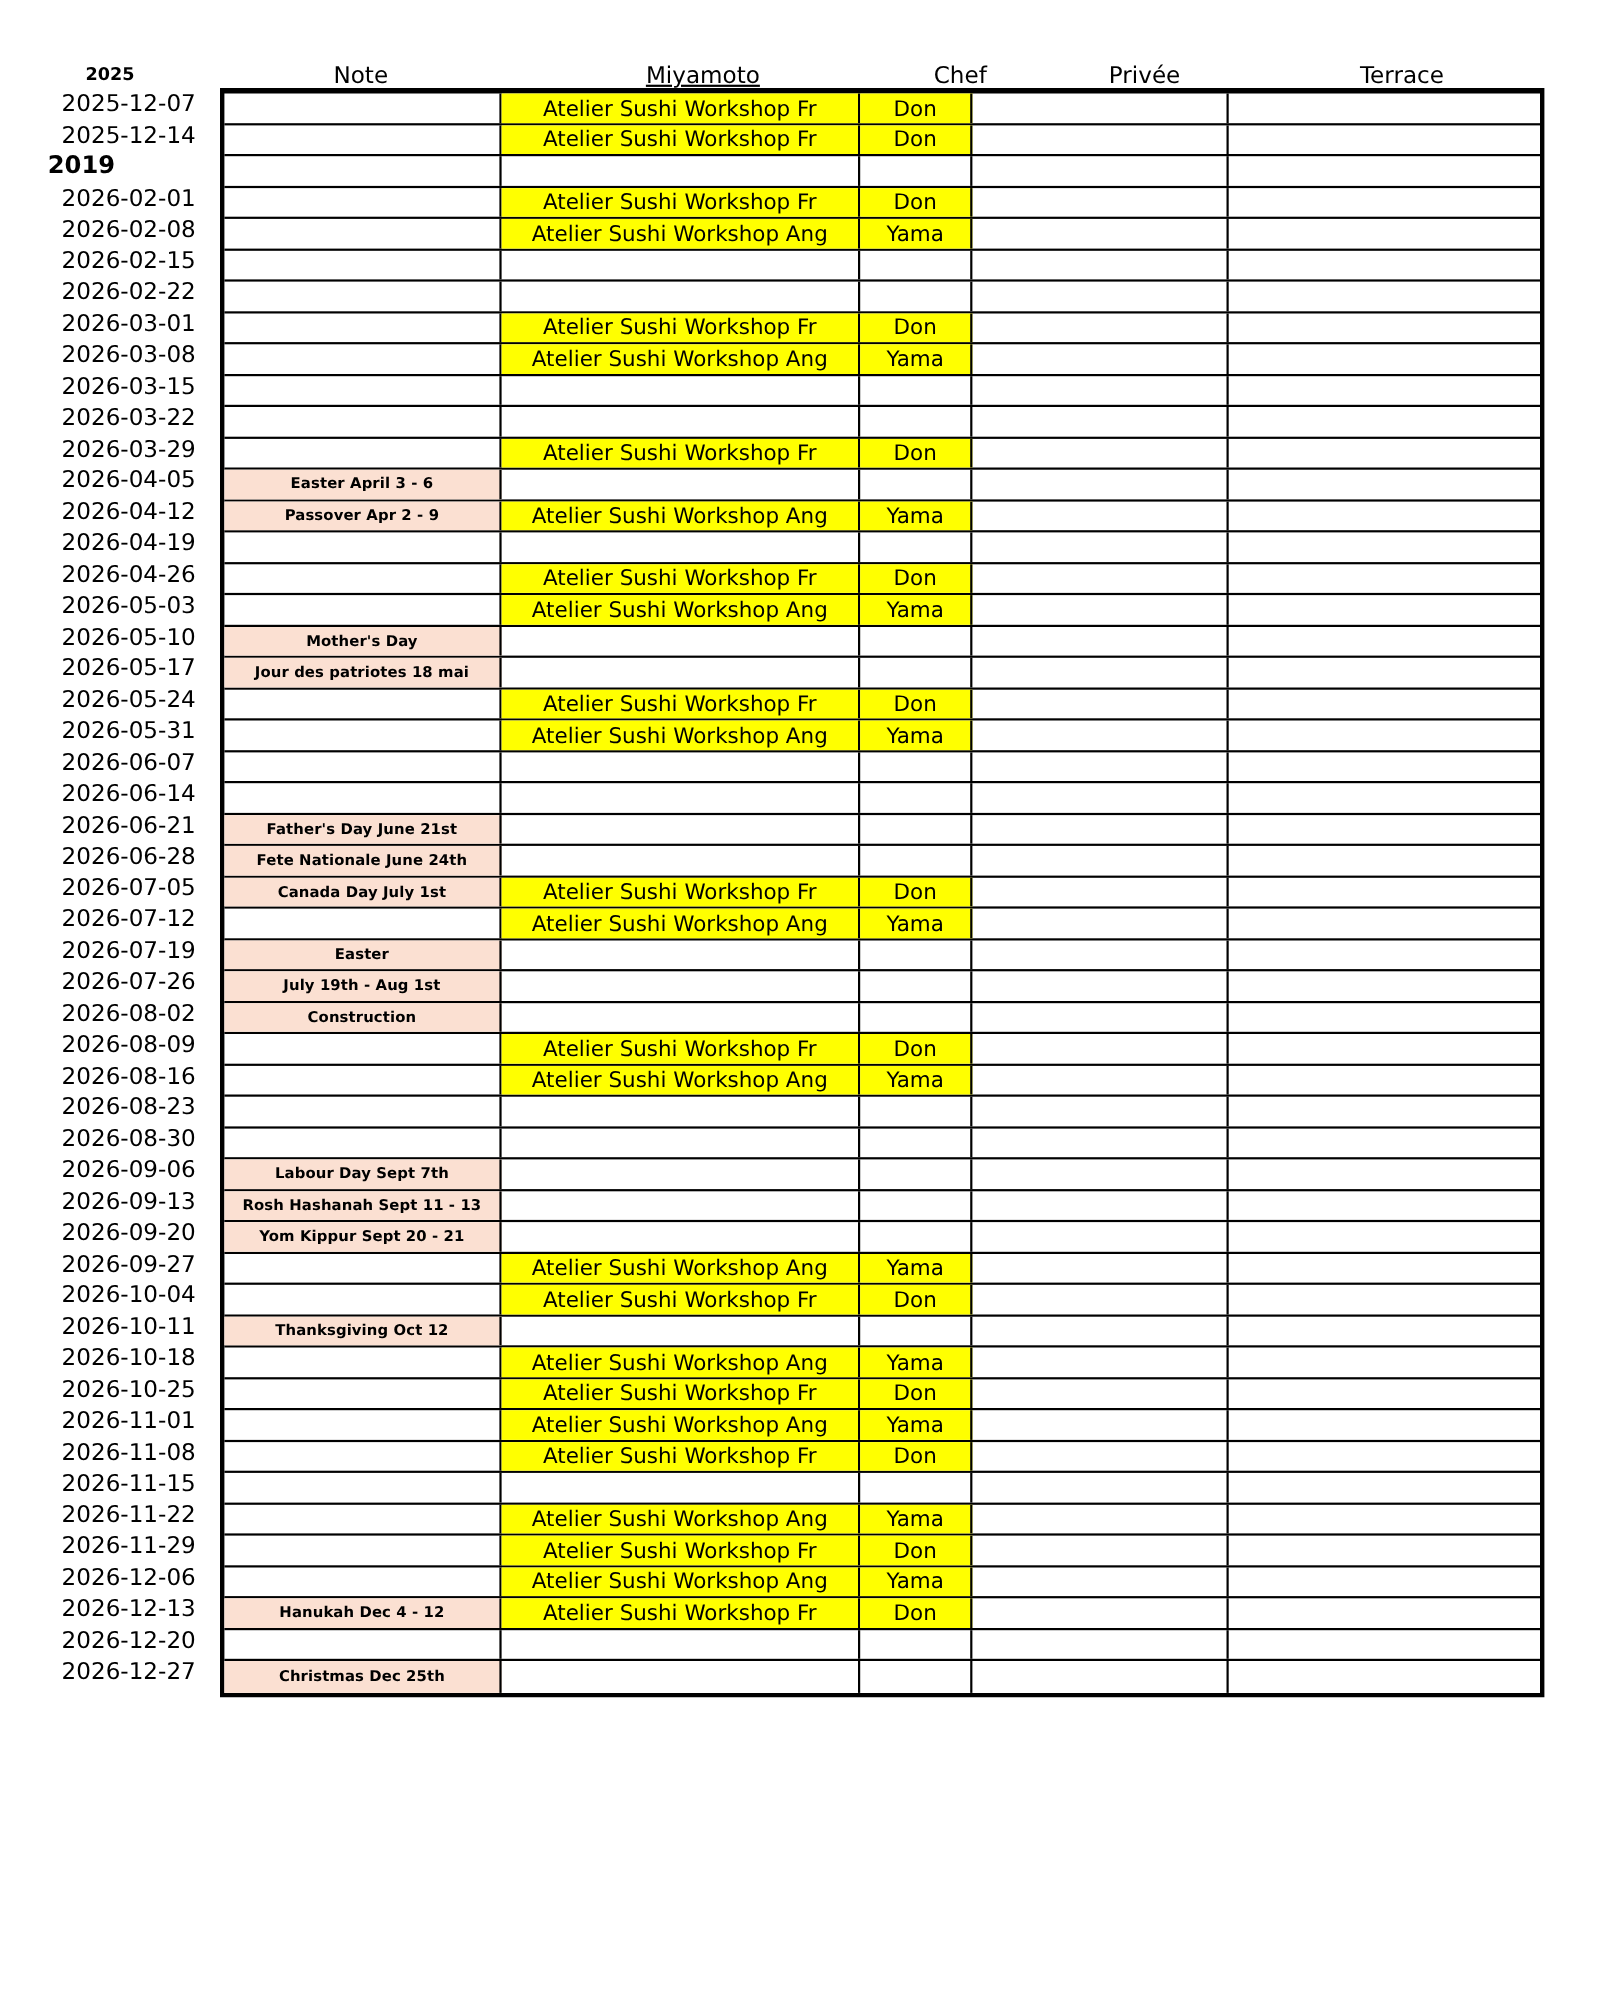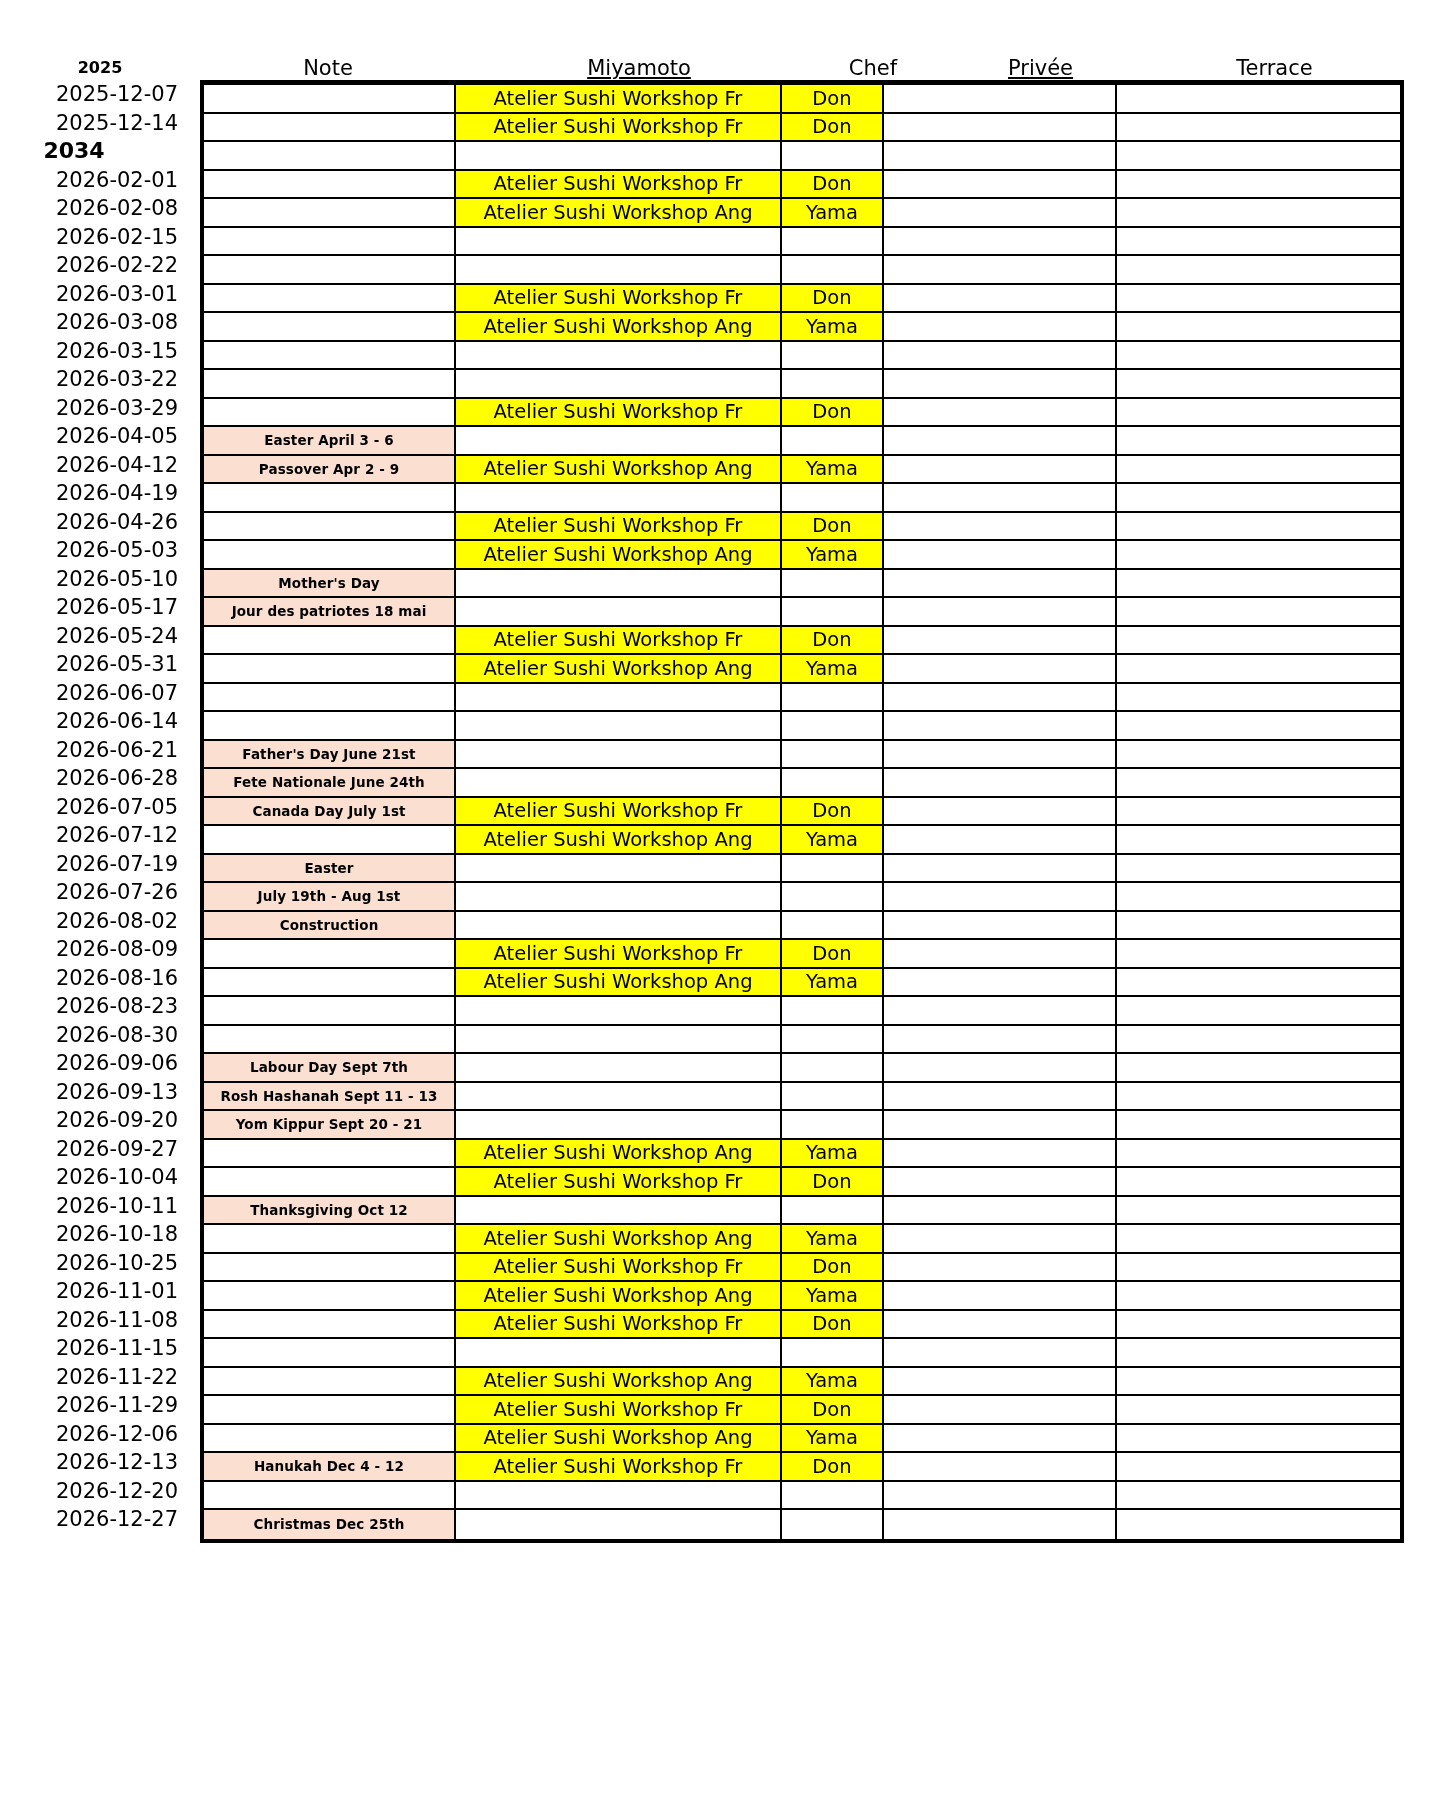--- a/index.html
+++ b/index.html
@@ -37,21 +37,21 @@
     white-space: nowrap;
   }
   .hdr .c-date {
     width: 200px;
     font-weight: bold;
     font-size: 16px;
   }
   .hdr .c-note    { width: 256px; }
   .hdr .c-miya    { width: 366px; text-decoration: underline; }
   .hdr .c-chef    { width: 102px; }
-  .hdr .c-privee  { width: 233px; text-decoration: underline; }
+  .hdr .c-privee  { width: 233px; }
   .hdr .c-terrace { width: 235px; }
 
   
   .grid {
     position: relative;
     margin-left: 200px;
     width: 1204px;
     border: 4px solid #000;
     border-top: 5px solid #000;
     box-sizing: border-box;
@@ -630,21 +630,21 @@
         </div>
         <div class="cell c2"></div>
         <div class="cell c3"></div>
         <div class="cell c4"></div>
         <div class="cell c5"></div>
       </div>
     </div>
   <div class="dates" id="date-gutter" style="top: 80px;">
       <div class="date-cell">2025-12-07</div>
       <div class="date-cell">2025-12-14</div>
-      <div class="date-cell year">2034</div>
+      <div class="date-cell year">2019</div>
       <div class="date-cell">2026-02-01</div>
       <div class="date-cell">2026-02-08</div>
       <div class="date-cell">2026-02-15</div>
       <div class="date-cell">2026-02-22</div>
       <div class="date-cell">2026-03-01</div>
       <div class="date-cell">2026-03-08</div>
       <div class="date-cell">2026-03-15</div>
       <div class="date-cell">2026-03-22</div>
       <div class="date-cell">2026-03-29</div>
       <div class="date-cell">2026-04-05</div>

